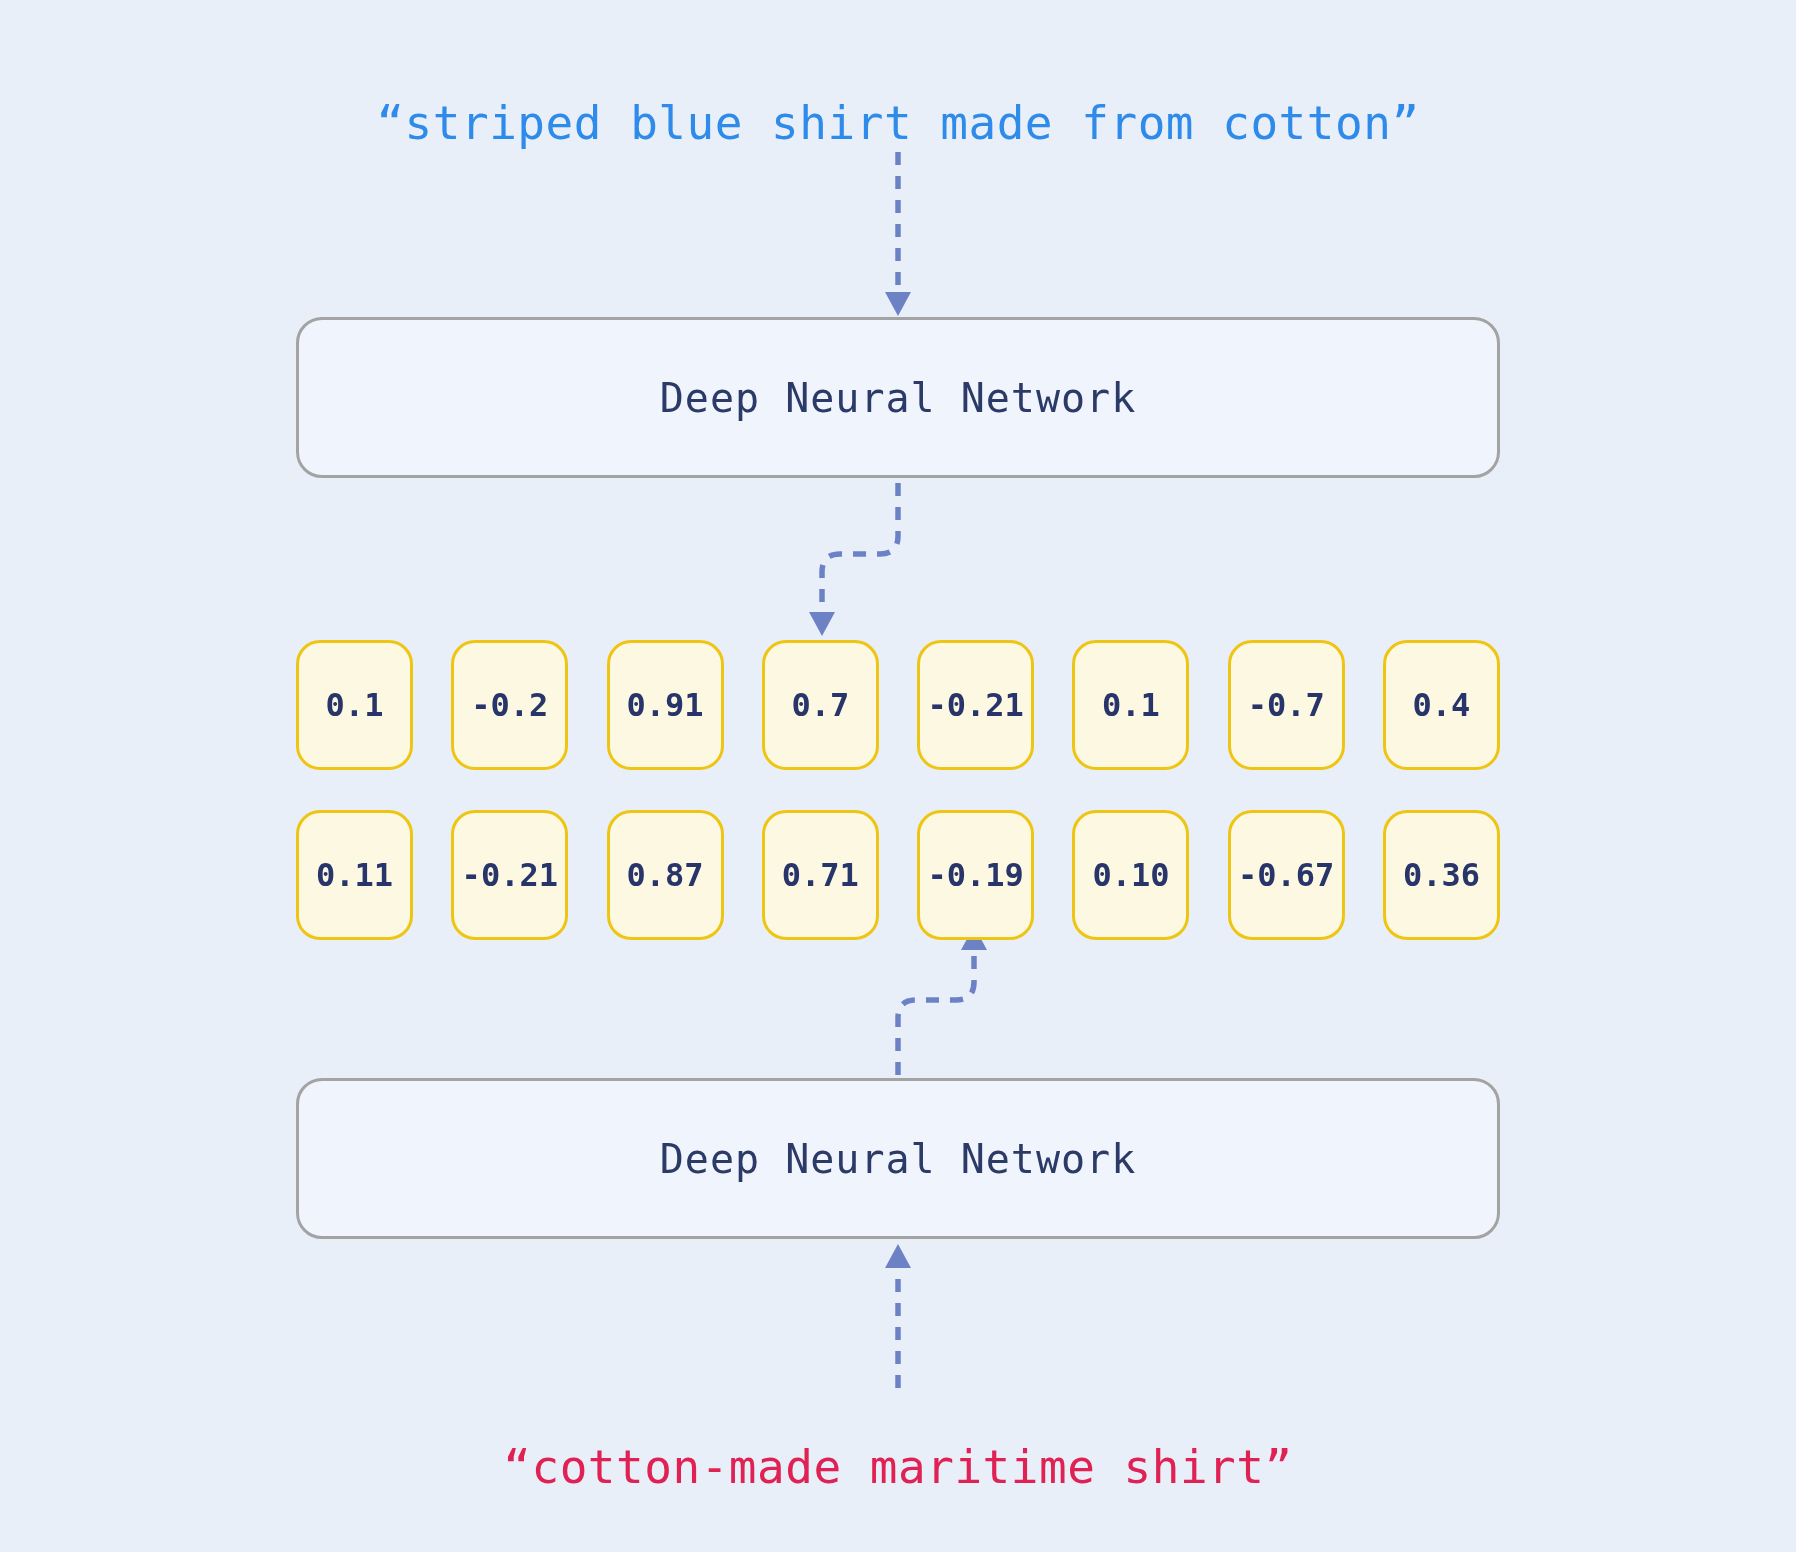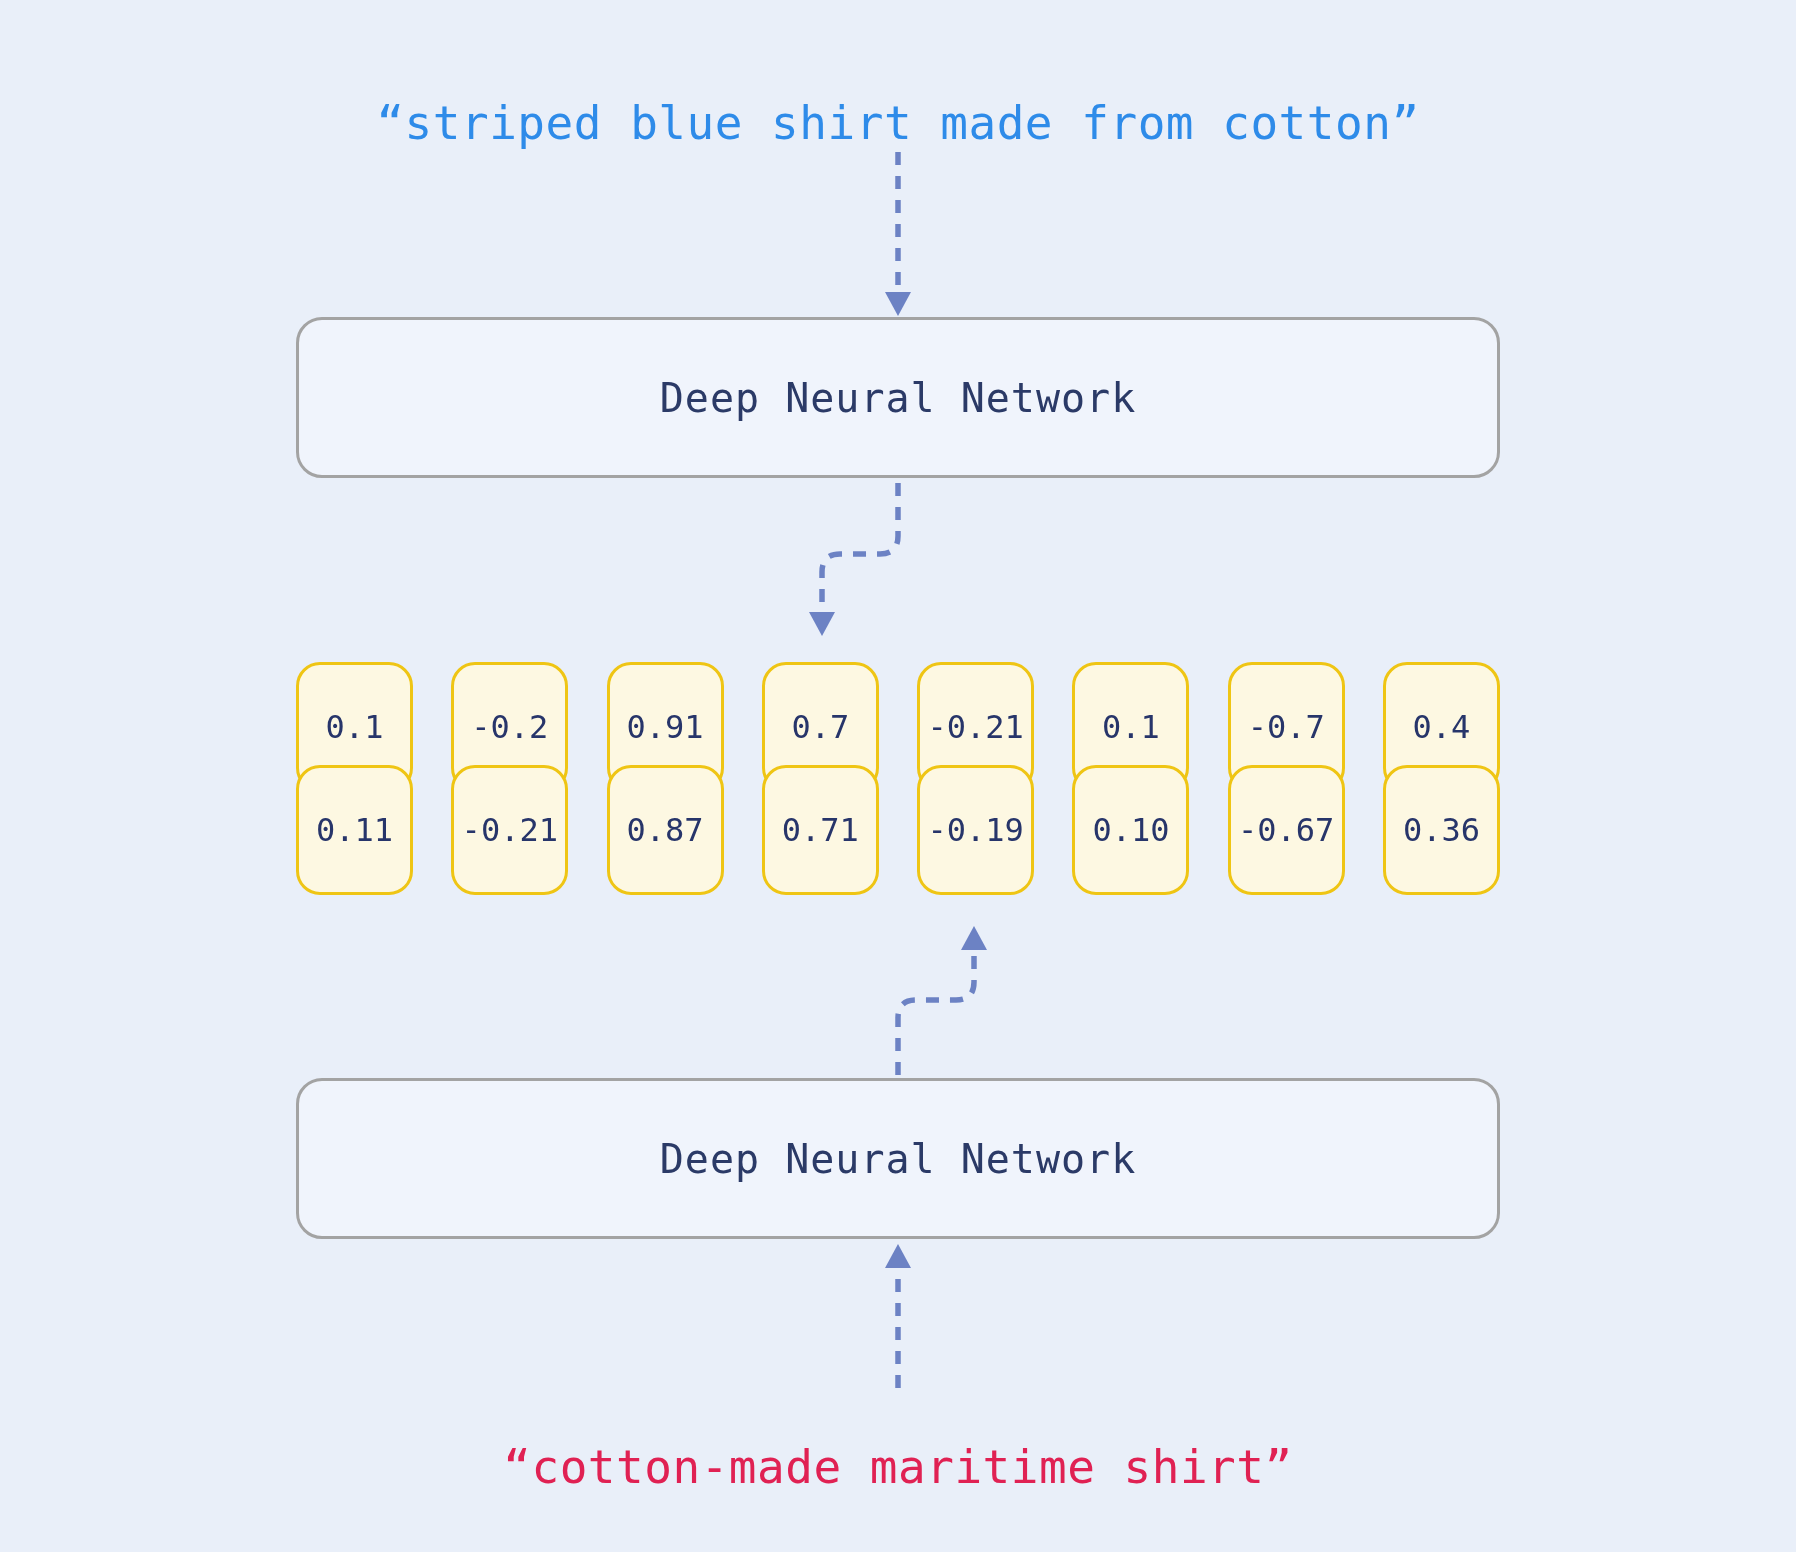--- a/index.html
+++ b/index.html
@@ -54,35 +54,34 @@
   }
   .embedding-row {
     position: absolute;
     left: 296px;
     width: 1204px;
     height: 130px;
     display: flex;
     justify-content: space-between;
   }
   .embedding-row-1 { top: 640px; }
-  .embedding-row-2 { top: 743px; }
+  .embedding-row-2 { top: 810px; }
   .embedding-cell {
     box-sizing: border-box;
     width: 117px;
     height: 130px;
     background: #fdf8e2;
     border: 3px solid #efc514;
     border-radius: 24px;
     display: flex;
     align-items: center;
     justify-content: center;
     font-size: 32px;
-    font-weight: 400;
+    font-weight: 700;
     color: #27356a;
-    margin-top: 22px;
   }
   .dash-line {
     fill: none;
     stroke: #6c82c4;
     stroke-width: 5.5;
     stroke-dasharray: 13 11;
   }
   .arrow-head { fill: #6c82c4; stroke: none; }
 </style>
 </head>

